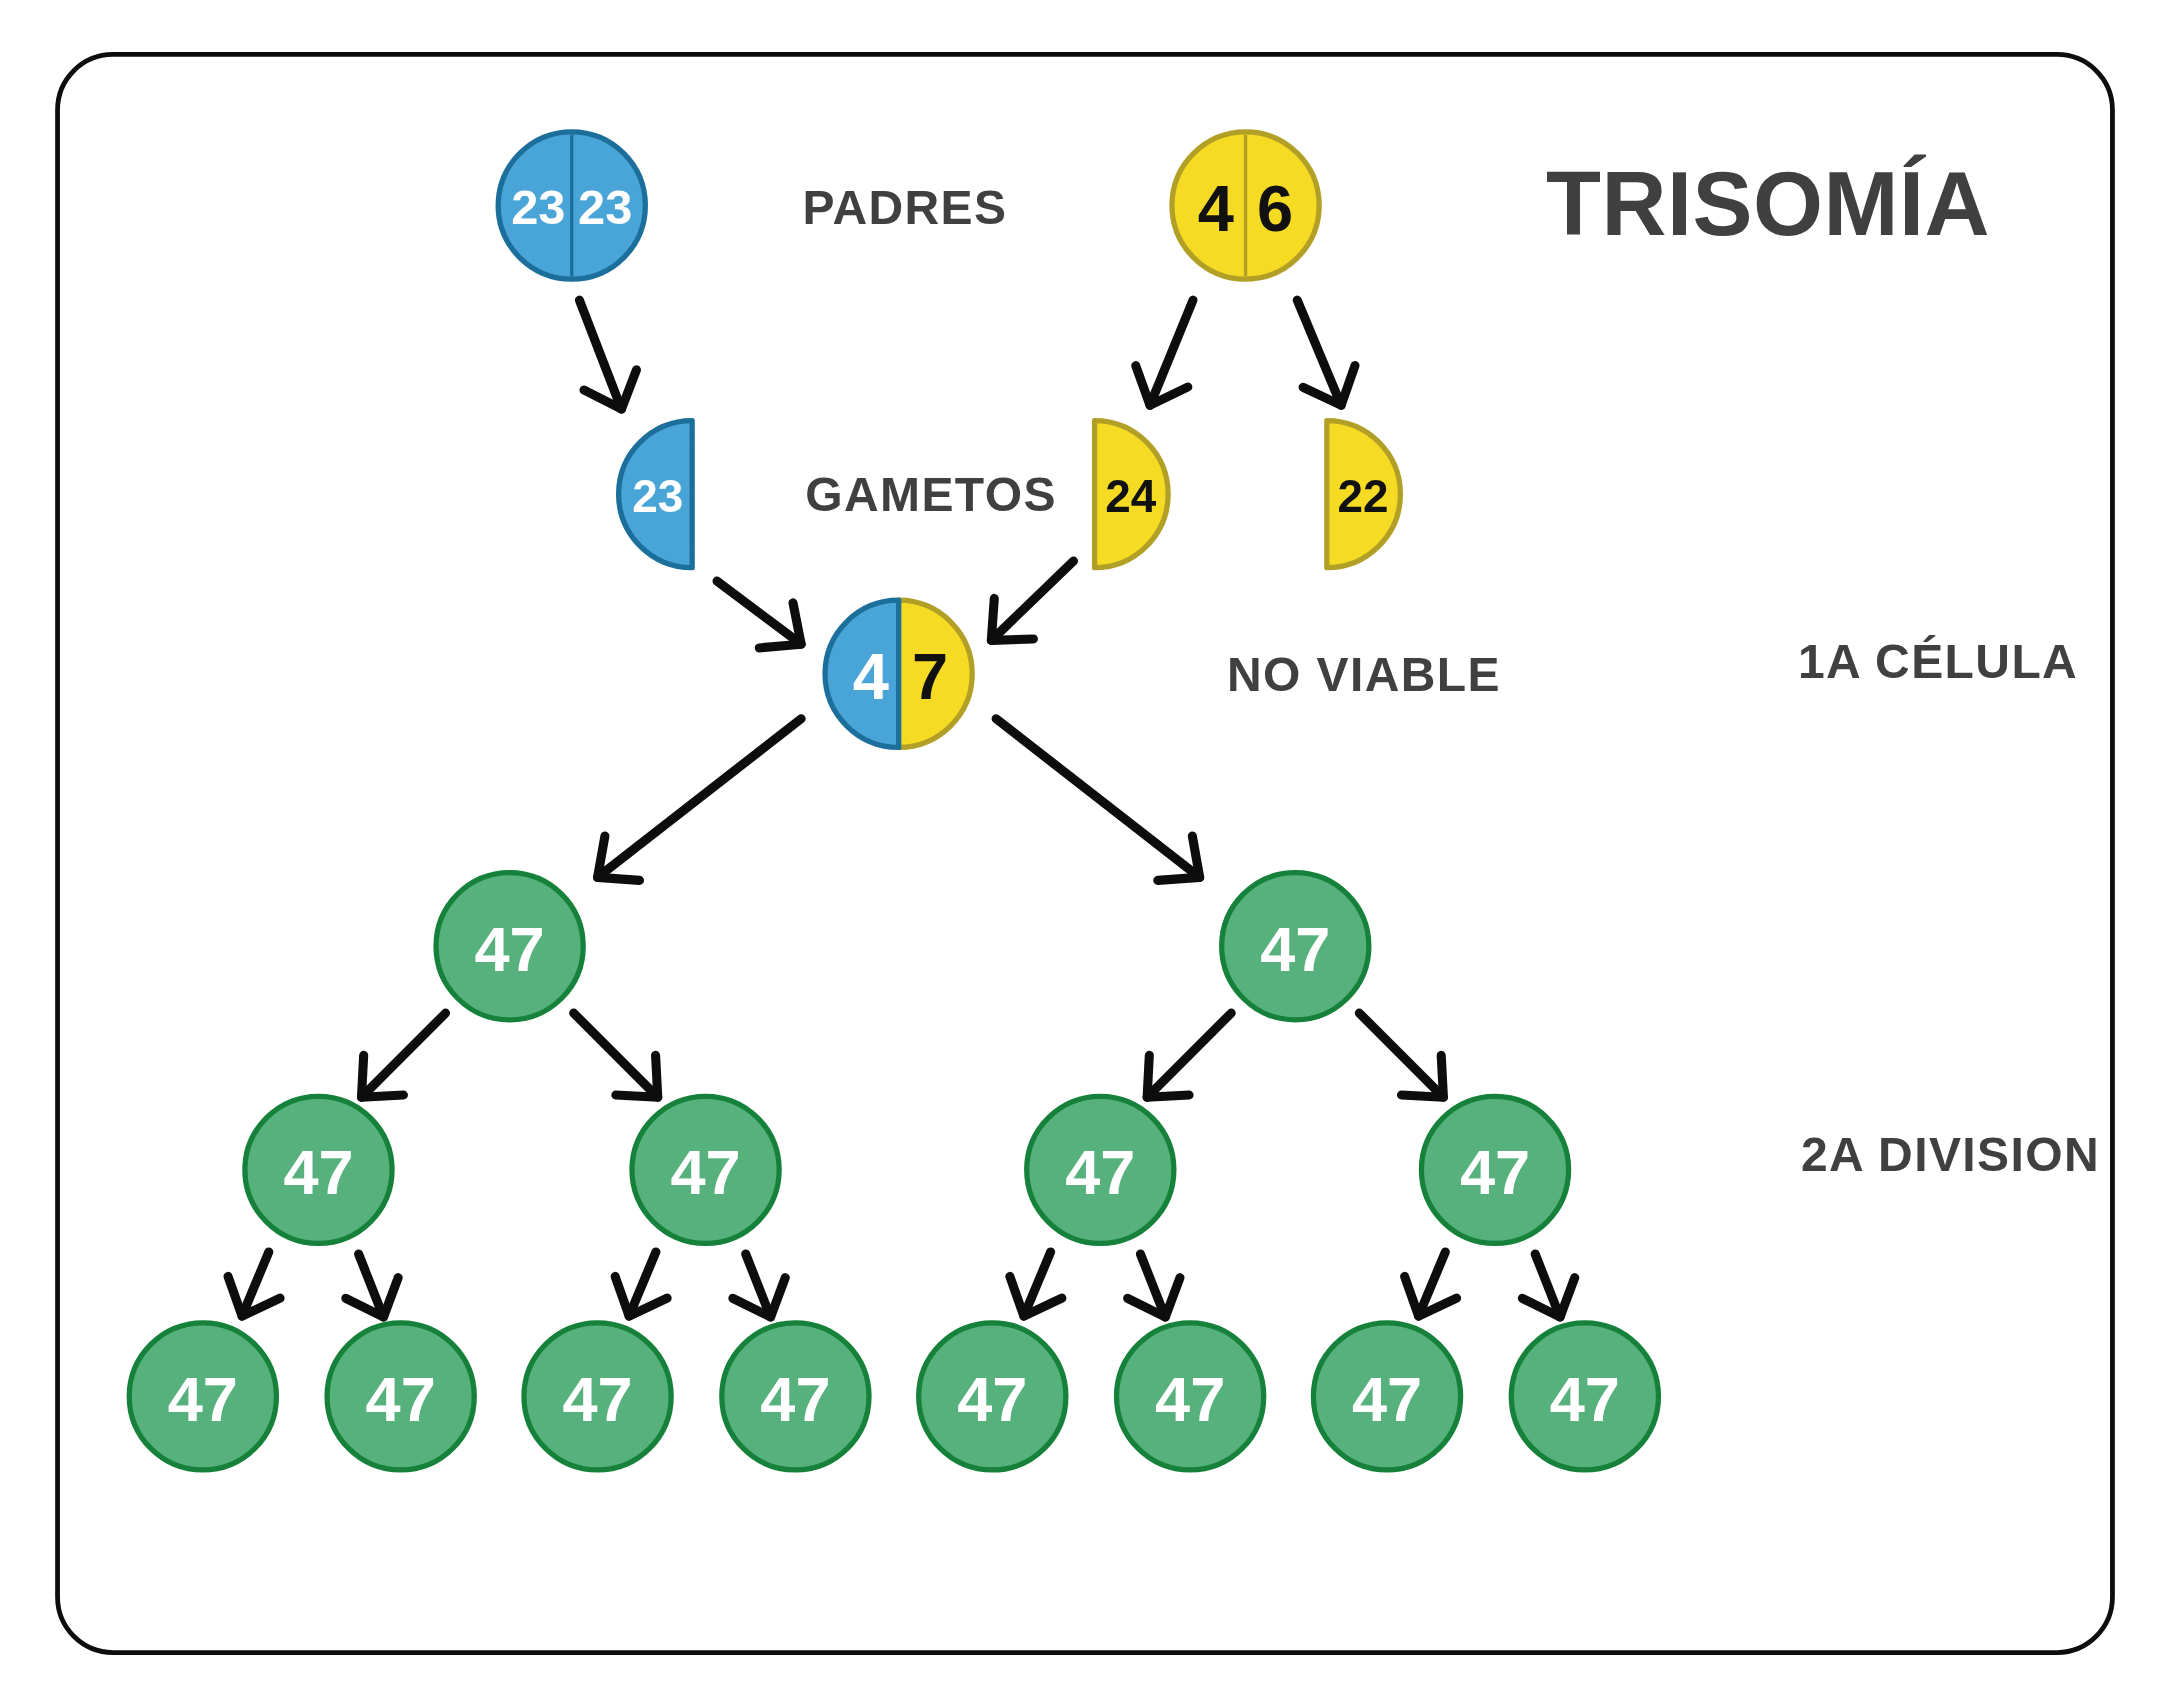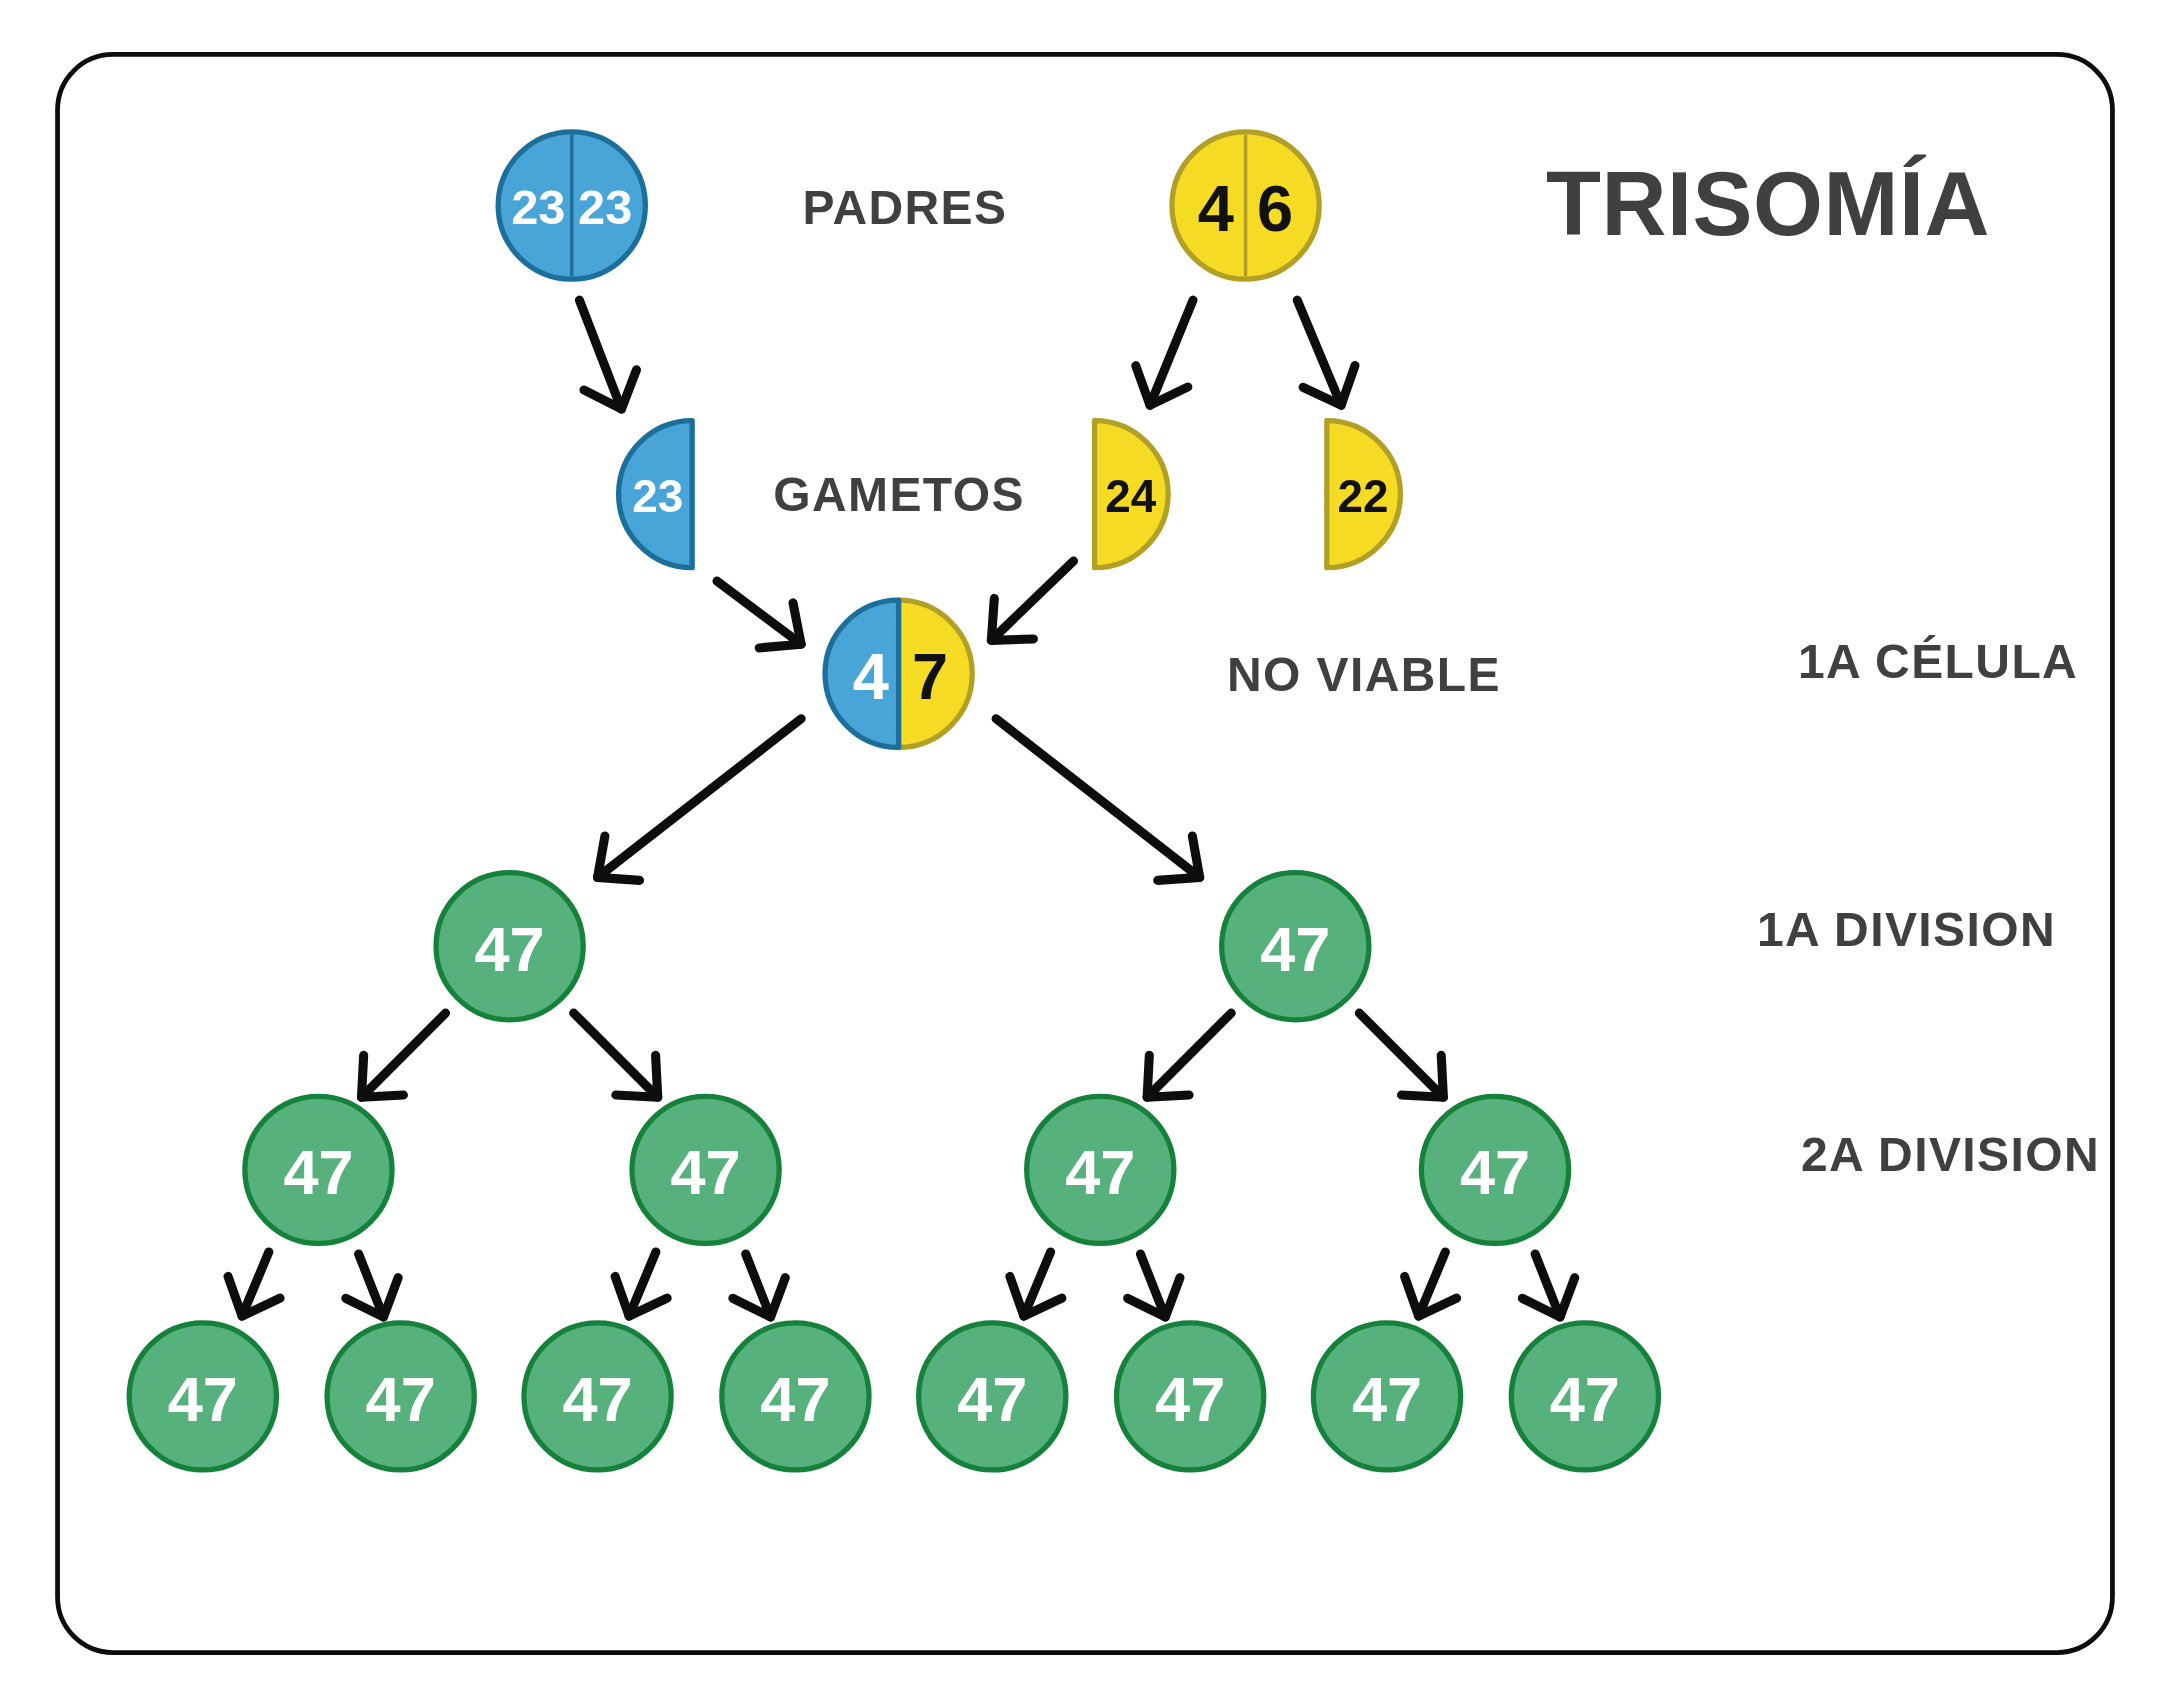--- a/index.html
+++ b/index.html
@@ -19,21 +19,21 @@
     white-space:nowrap;
     transform:translateY(-50%);
   }
   .lbl.centered{transform:translate(-50%,-50%);}
   #lbl-title{
     left:1768px;top:204px;
     font-size:90px;font-weight:800;letter-spacing:0.5px;
     transform:translate(-50%,-50%);
   }
   #lbl-padres{left:905px;top:207px;}
-  #lbl-gametos{left:899px;top:494px;}
+  #lbl-gametos{left:931px;top:494px;}
   #lbl-no-viable{left:1364px;top:674px;}
   #lbl-celula{left:1757px;top:661px;margin-left:41px;}
   #lbl-div1{left:1757px;top:929px;}
   #lbl-div2{left:1801px;top:1154px;}
   #lbl-div3{left:1757px;top:1381px;}
 </style>
 </head>
 <body>
 
 <div class="stage">
@@ -206,17 +206,16 @@
           <text x="1658" y="1461" fill="#FFFFFF" font-size="66" font-weight="600" text-anchor="middle" dominant-baseline="central" dy="0.04em">47</text>
         </g>
       </g>
   </svg>
 
   <div class="lbl" id="lbl-title">TRISOMÍA</div>
   <div class="lbl centered" id="lbl-padres">PADRES</div>
   <div class="lbl centered" id="lbl-gametos">GAMETOS</div>
   <div class="lbl centered" id="lbl-no-viable">NO VIABLE</div>
   <div class="lbl" id="lbl-celula">1A CÉLULA</div>
-  <div class="lbl" id="lbl-div1">1A DIVISION</div>
   <div class="lbl" id="lbl-div2">2A DIVISION</div>
 
 </div>
 
 
 </body></html>

